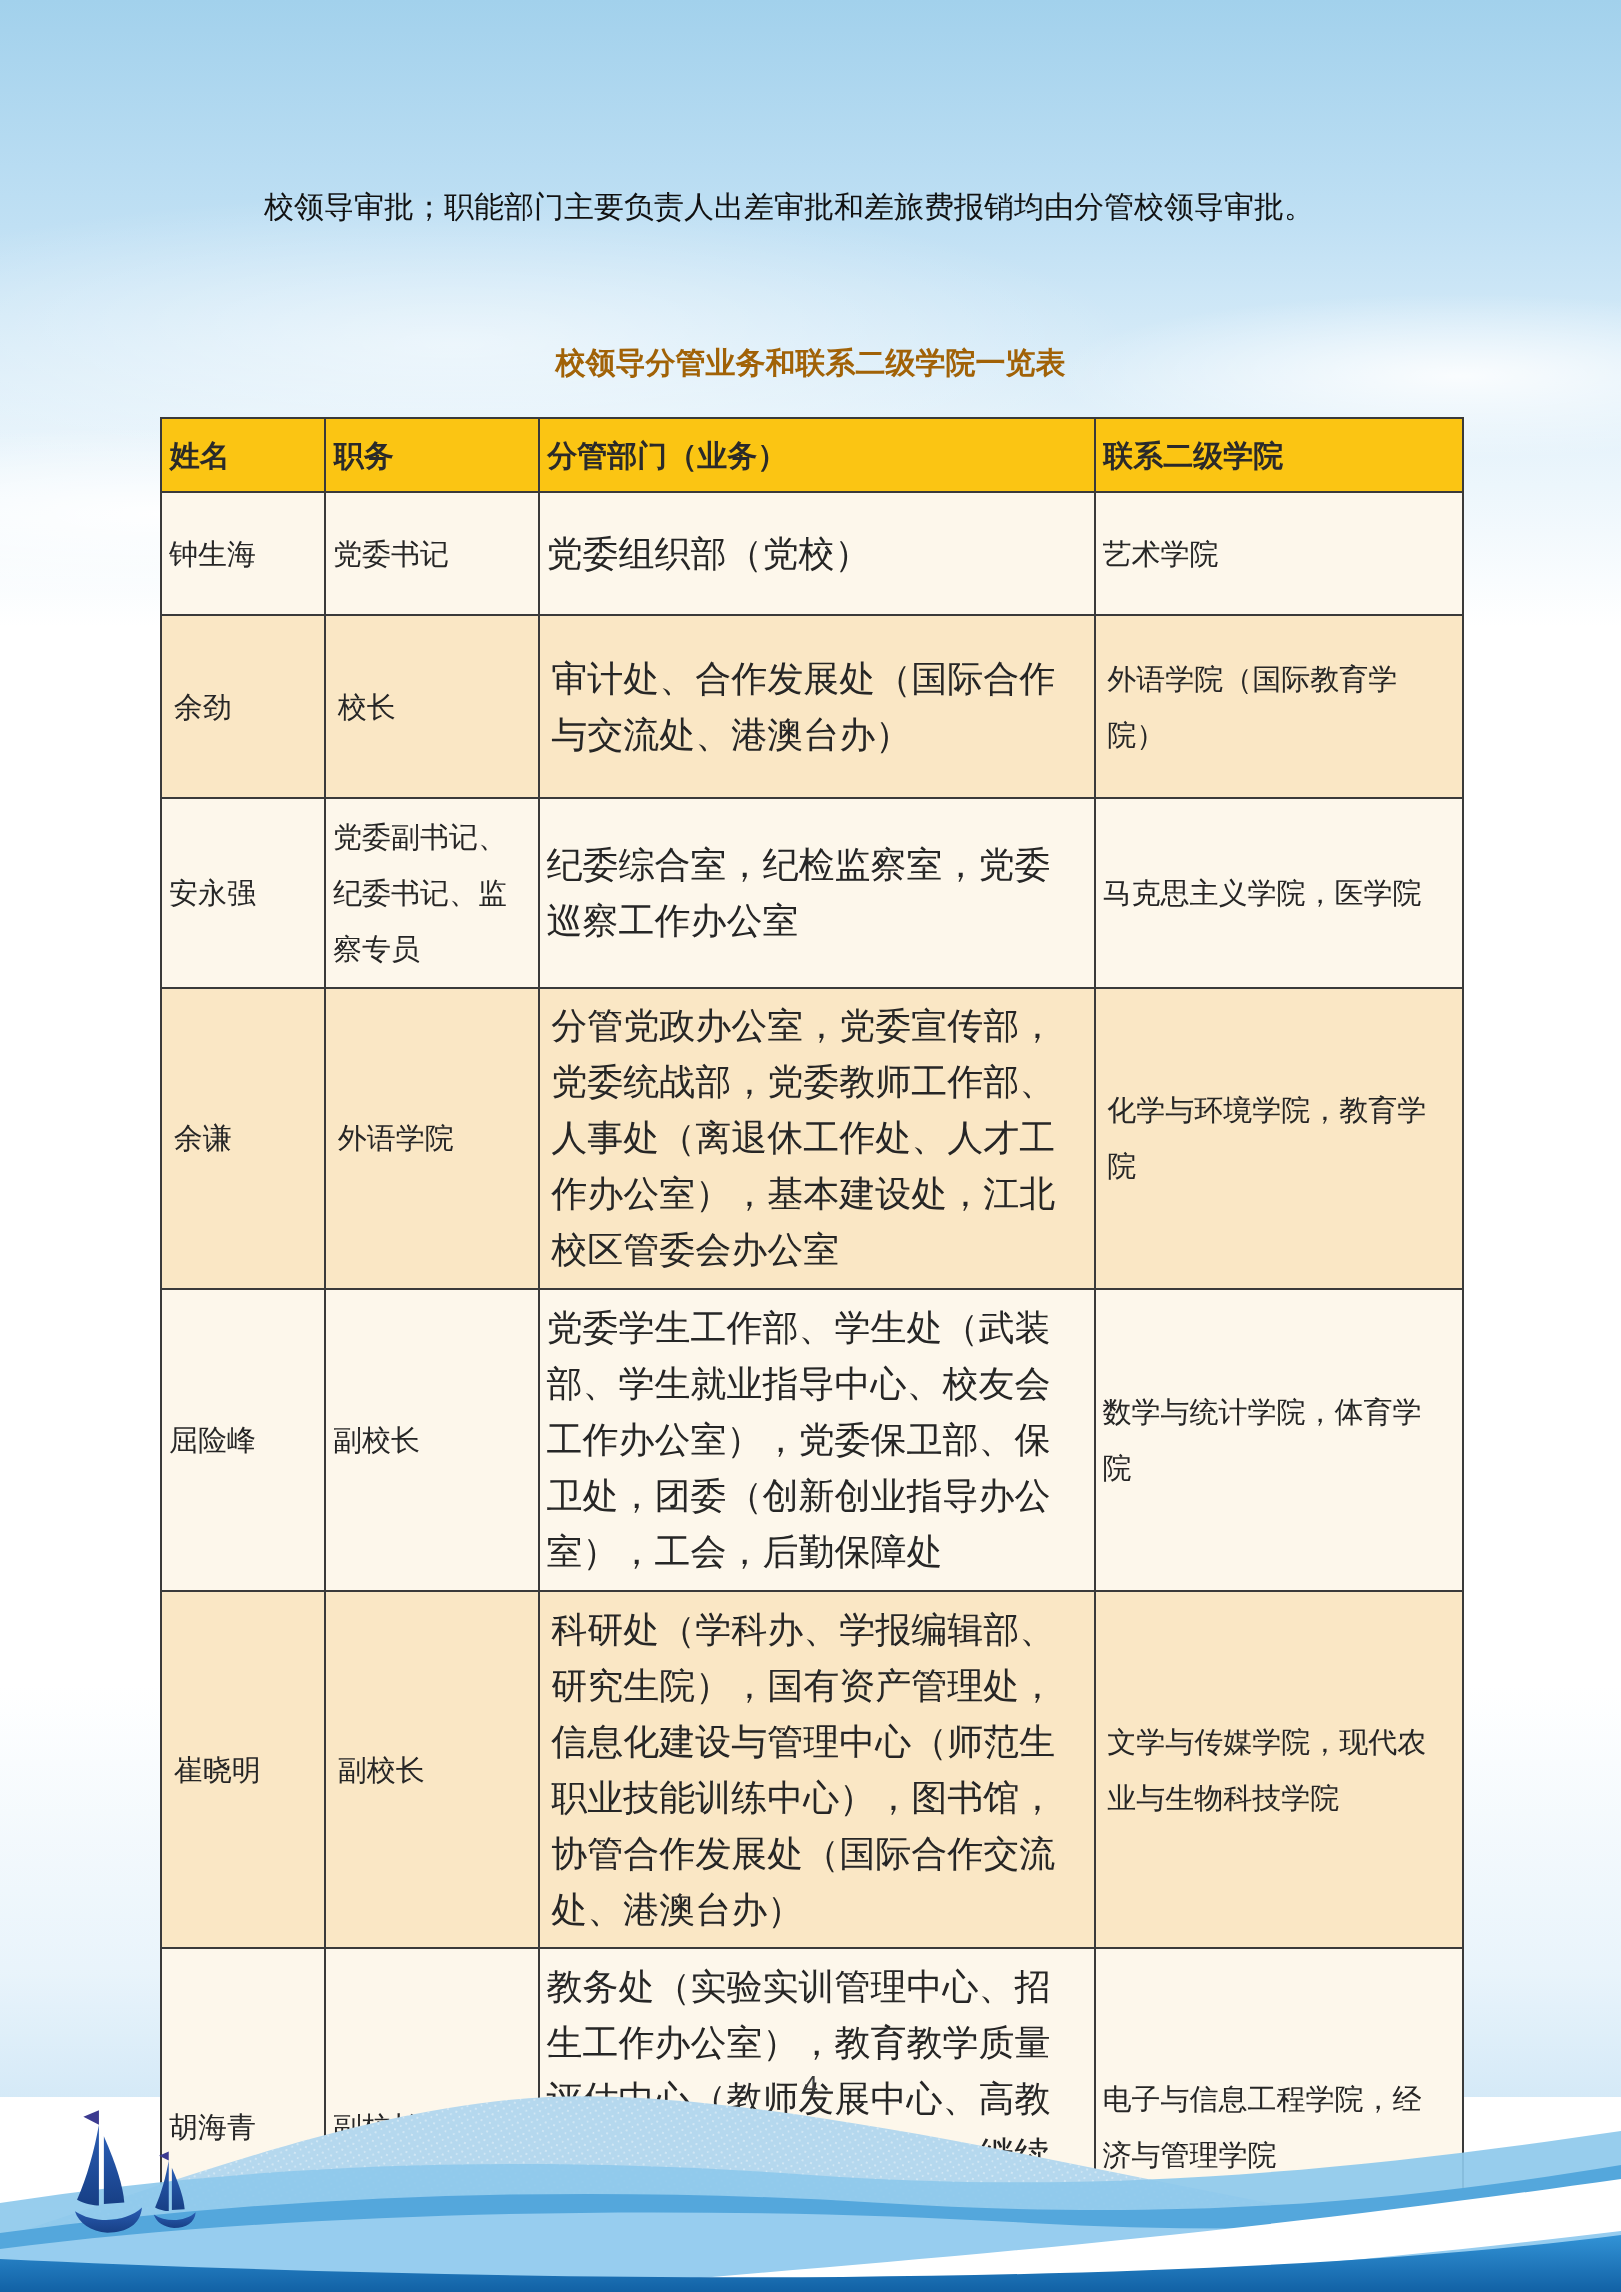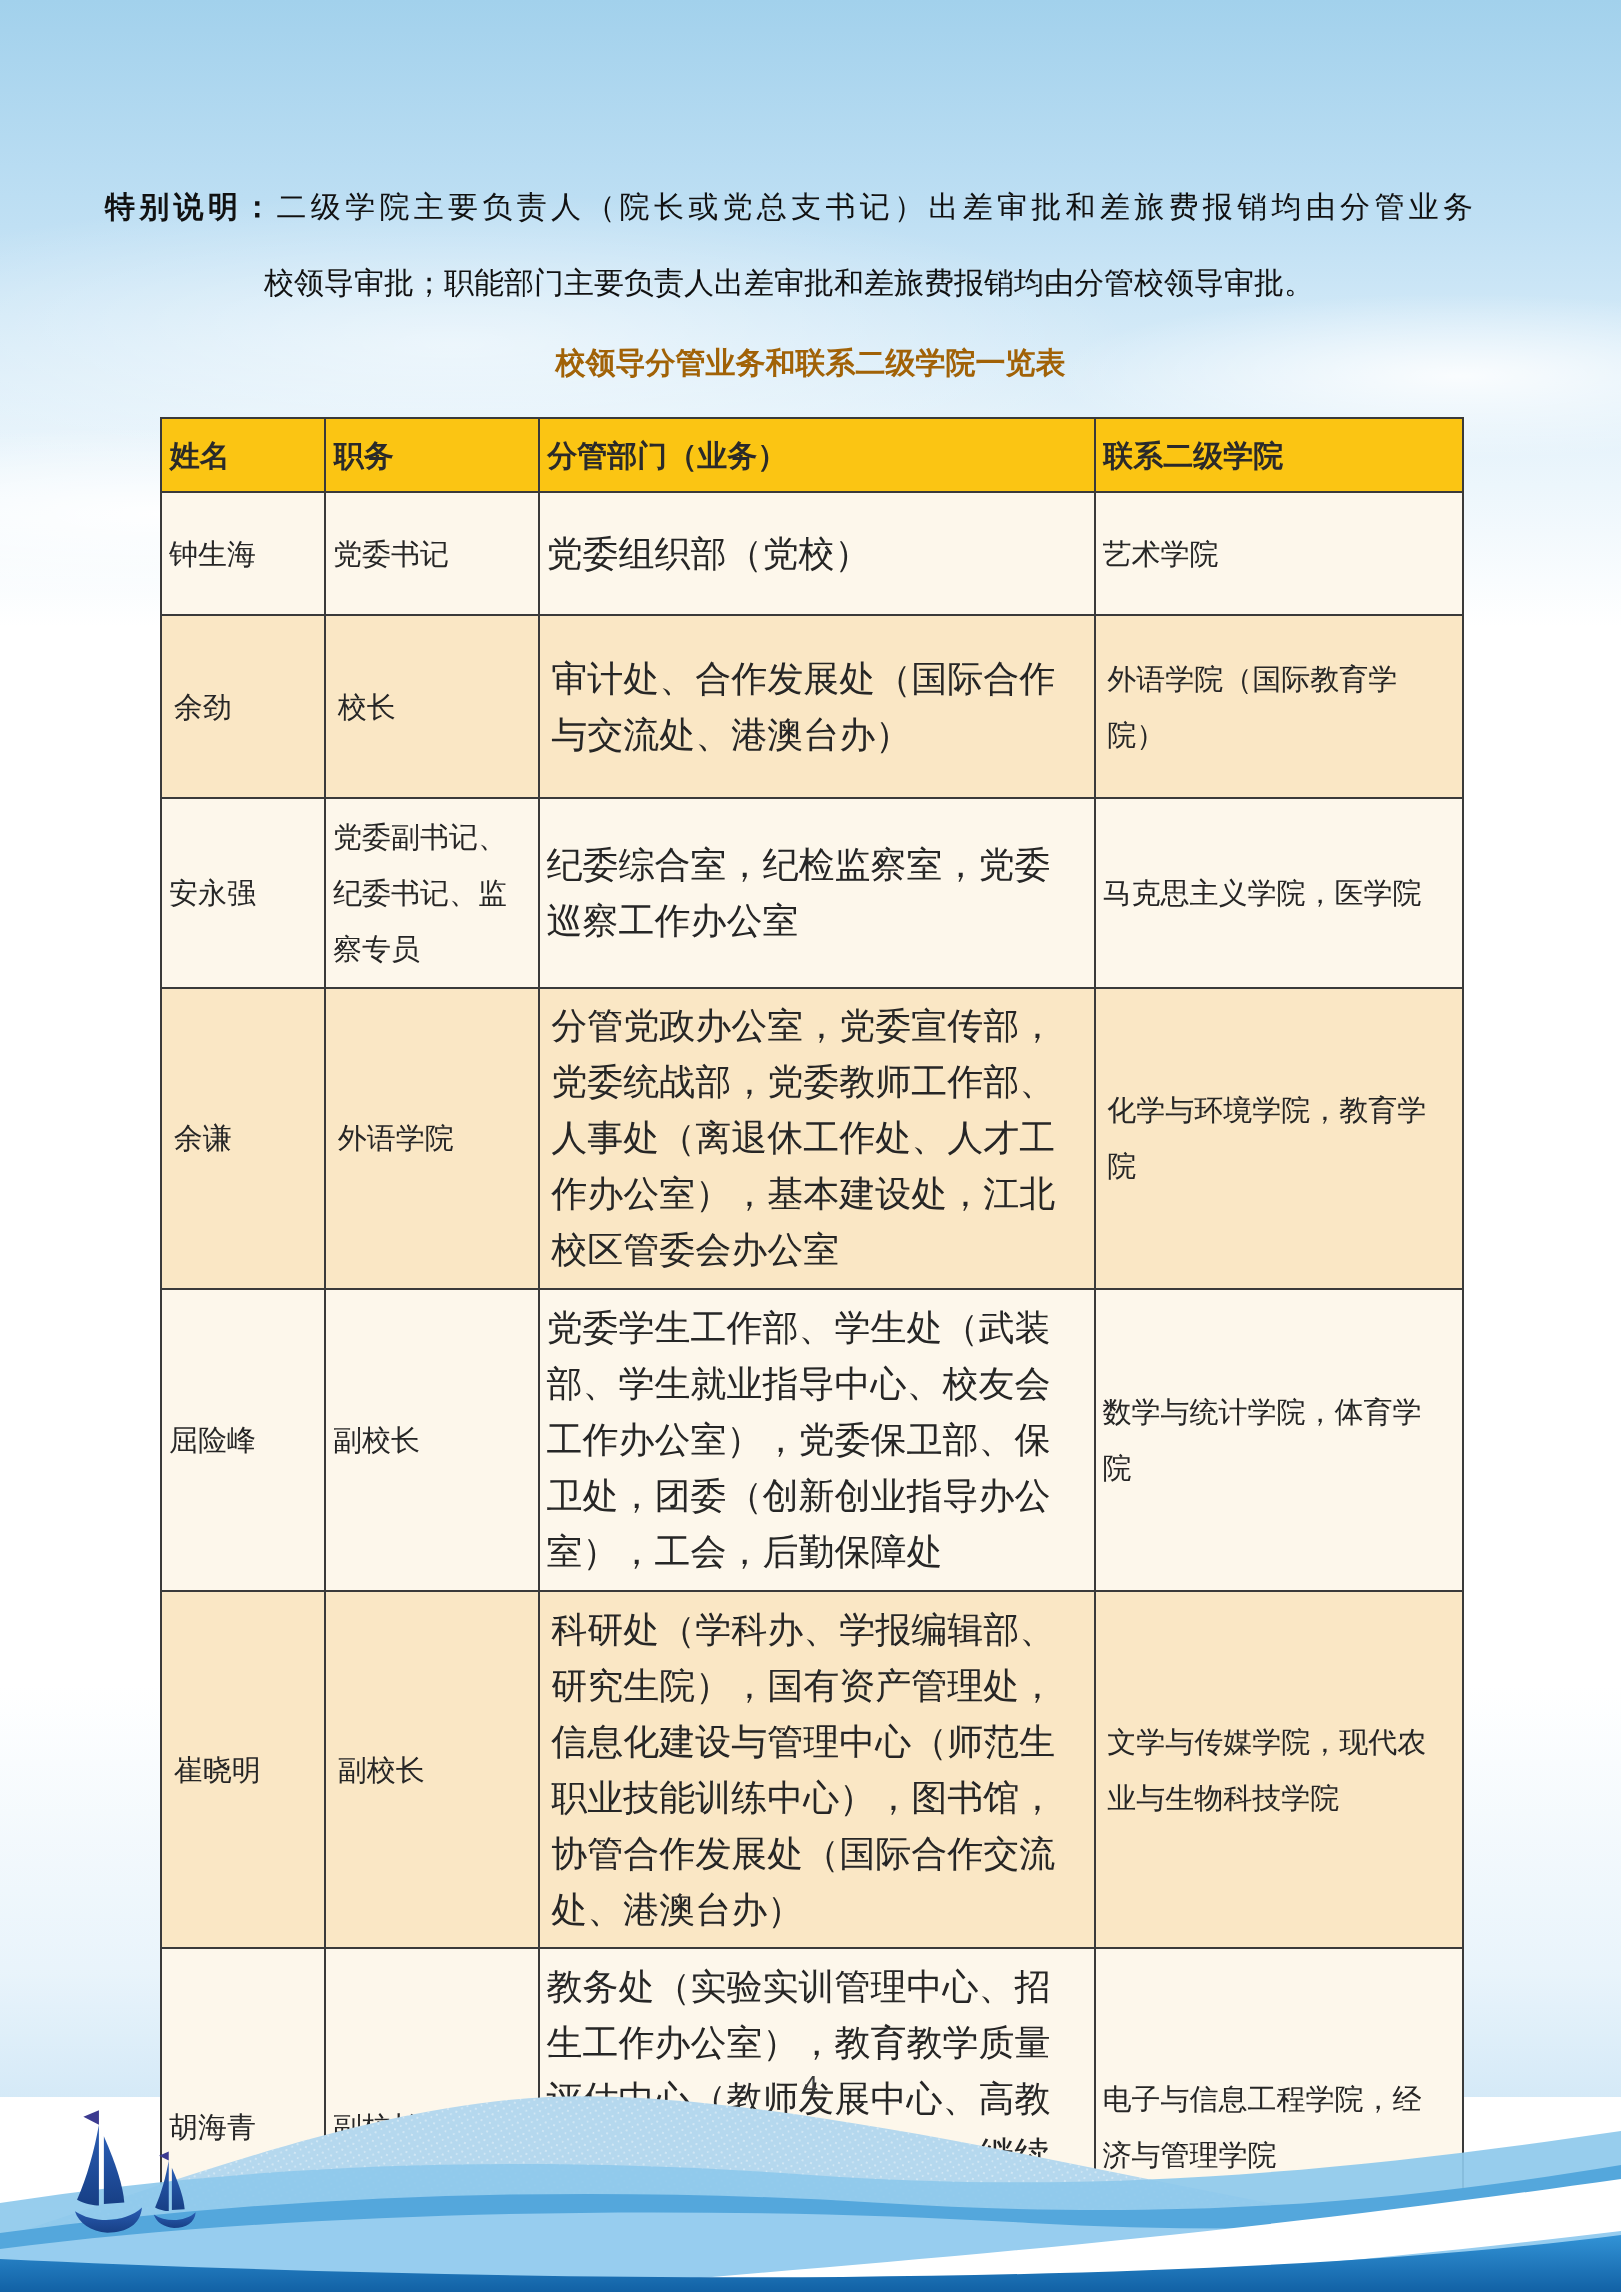--- a/index.html
+++ b/index.html
@@ -83,21 +83,20 @@
 </style>
 </head>
 <body>
 
 <div class="page" data-name="document-page">
 
   <div class="sky" data-name="sky-background"></div>
   <div class="bottom-haze" data-name="bottom-haze"></div>
 
   <div class="note" data-name="special-note">
-    <div class="note-line1" data-name="note-line-1"><span class="note-label" data-name="note-label">特别说明：</span><span data-name="note-text-1">二级学院主要负责人（院长或党总支书记）出差审批和差旅费报销均由分管业务</span></div>
     <div class="note-line2" data-name="note-text-2">校领导审批；职能部门主要负责人出差审批和差旅费报销均由分管校领导审批。</div>
   </div>
 
   <h2 class="table-title" data-name="table-title">校领导分管业务和联系二级学院一览表</h2>
 
   <table class="leaders" data-name="leaders-table">
     <colgroup>
       <col style="width:12.6%">
       <col style="width:16.4%">
       <col style="width:42.7%">

